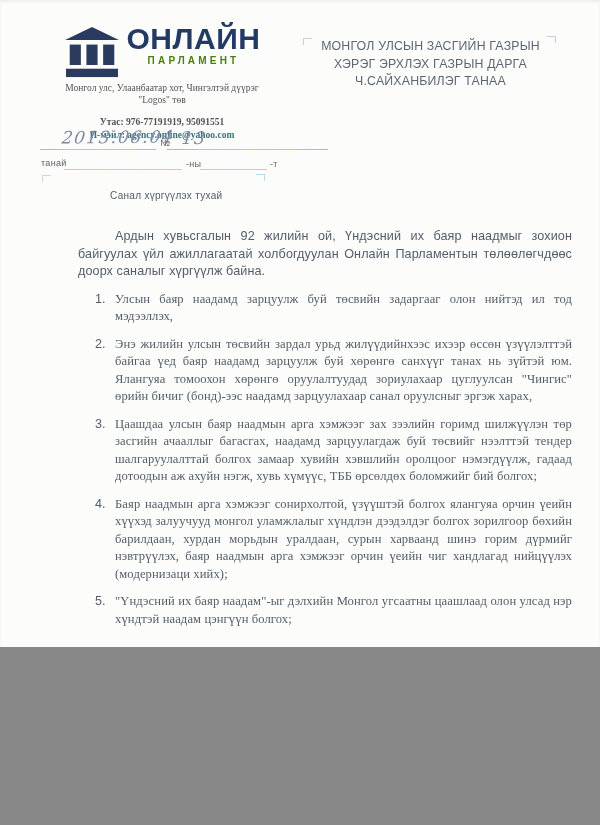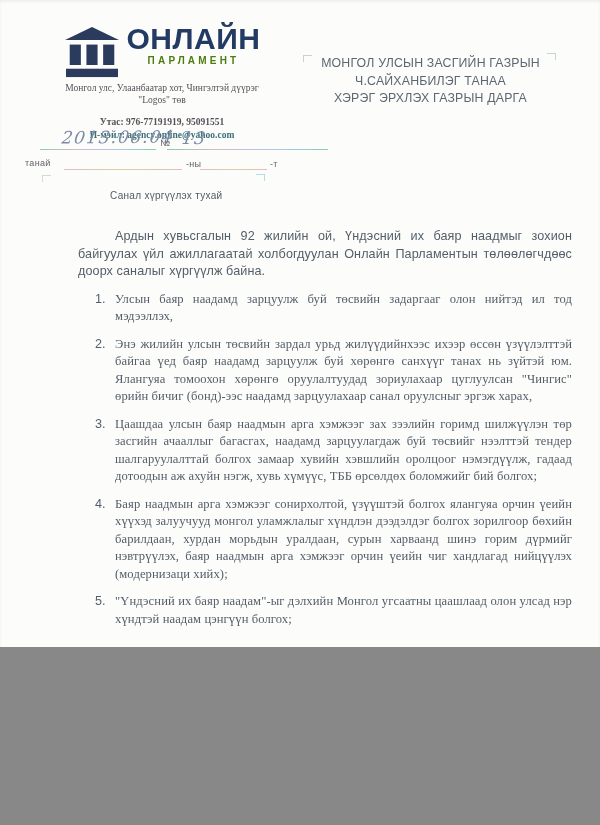--- a/index.html
+++ b/index.html
@@ -34,21 +34,21 @@
     font-size:9.5px; line-height:12px; color:#565059;
   }
   .org-contact {
     margin-top:10px; text-align:center;
     font-family:"Liberation Serif", serif;
     font-size:9.5px; line-height:13px; color:#565059;font-weight:bold;
   }
   .org-email { color:#3d7078; }
 
   .recipient-block {
-    position:absolute; left:299px; top:55px; width:263px;
+    position:absolute; left:299px; top:38px; width:263px;
     text-align:center; font-size:12.3px; line-height:17.5px;
     color:#5c6772; letter-spacing:0.2px;
   }
 
   
   .corner { position:absolute; width:9px; height:7px; opacity:0.75; }
   .c-tl { border-top:1px solid #aec7d0; border-left:1px solid #aec7d0; }
   .c-tr { border-top:1px solid #aec7d0; border-right:1px solid #aec7d0; }
   .c-green { border-color:#b6d8c2; }
   .c-blue  { border-color:#9fd2e0; }
@@ -116,31 +116,31 @@
       <div class="org-contact">
         <div>Утас: 976-77191919, 95091551</div>
         <div class="org-email">И-мэйл: agency.online@yahoo.com</div>
       </div>
     </div>
 
     <div class="recipient-block">
       <span class="corner c-tl" style="left:4px; top:0;"></span>
       <span class="corner c-tr" style="right:6px; top:-2px;"></span>
       <div>МОНГОЛ УЛСЫН ЗАСГИЙН ГАЗРЫН</div>
+      <div>ХЭРЭГ ЭРХЛЭХ ГАЗРЫН ДАРГА</div>
       <div>Ч.САЙХАНБИЛЭГ ТАНАА</div>
-      <div>ХЭРЭГ ЭРХЛЭХ ГАЗРЫН ДАРГА</div>
     </div>
 
     <span class="handwriting" style="left:62px; top:127px;">2013.06.04</span>
     <span class="scan-line" style="left:40px; top:149px; width:116px;"></span>
     <span class="tiny-label" style="left:160px; top:138px;">№</span>
     <span class="scan-line" style="left:167px; top:149px; width:161px;"></span>
     <span class="handwriting" style="left:182px; top:128px;">13</span>
 
-    <span class="tiny-label" style="left:25px; top:158px;">танай</span>
+    <span class="tiny-label" style="left:41px; top:158px;">танай</span>
     <span class="scan-line-warm" style="left:64px; top:169px; width:118px;"></span>
     <span class="tiny-label" style="left:186px; top:159px;">-ны</span>
     <span class="scan-line-warm" style="left:200px; top:169px; width:67px;"></span>
     <span class="tiny-label" style="left:270px; top:159px;">-т</span>
 
     <span class="corner c-tl c-green" style="left:42px; top:175px;"></span>
     <span class="corner c-tr c-blue" style="left:256px; top:174px;"></span>
   </div>
 
   <div class="subject">Санал хүргүүлэх тухай</div>

